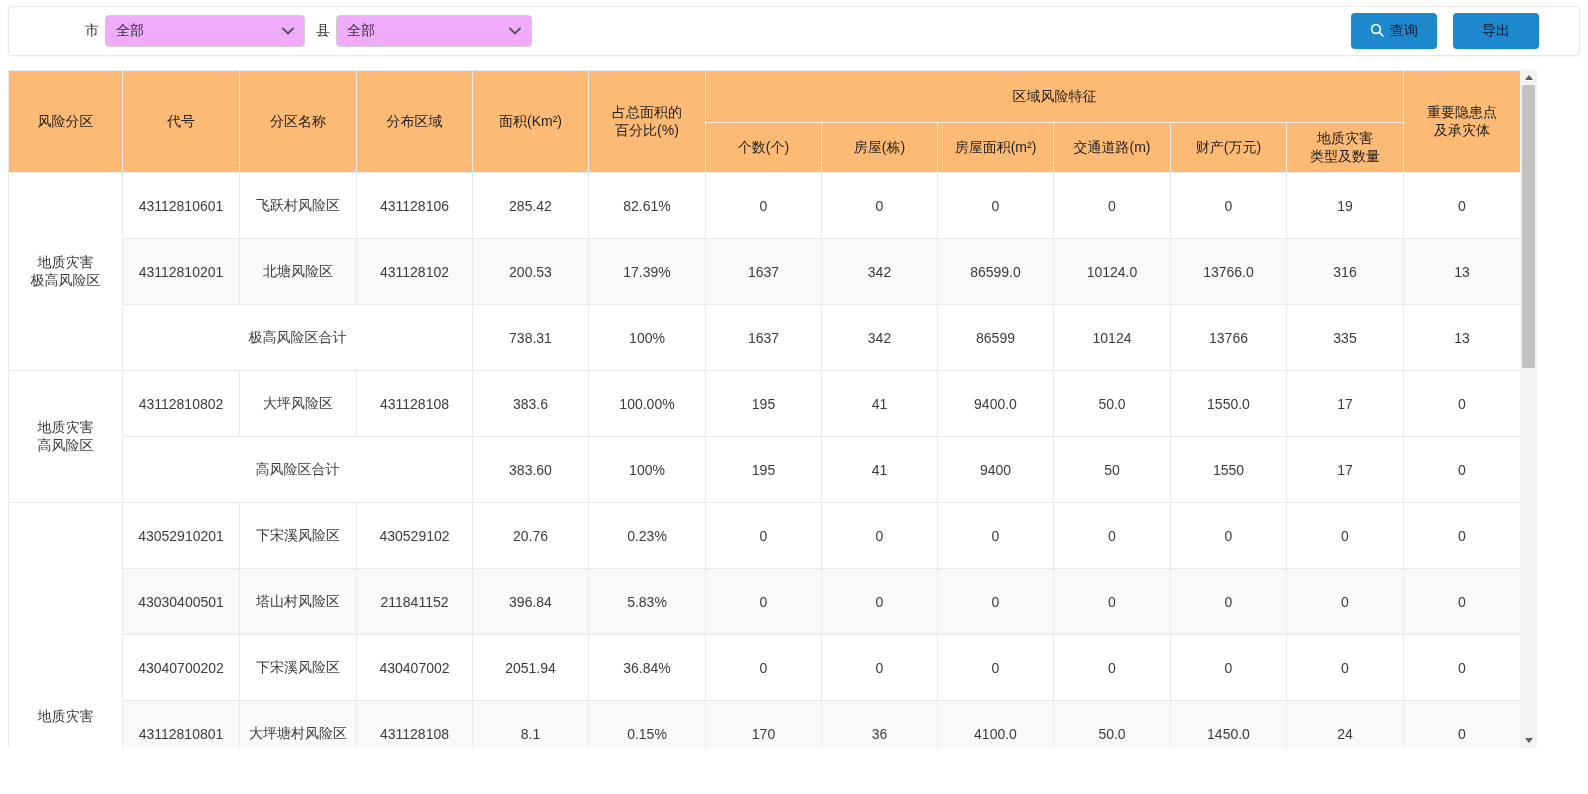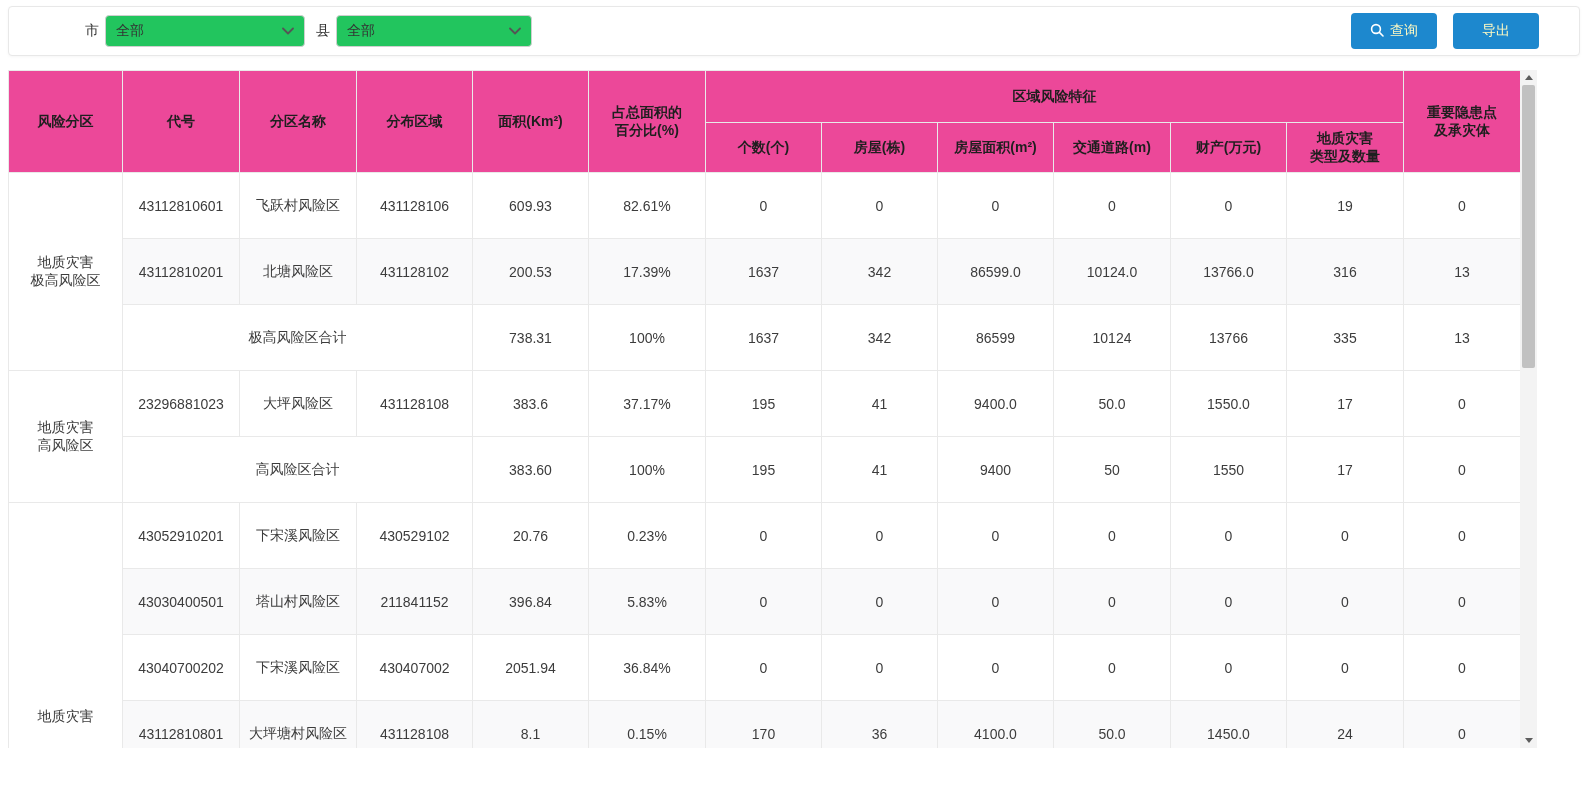--- a/index.html
+++ b/index.html
@@ -12,50 +12,50 @@
     height: 50px; margin: 6px 8px 14px 8px;
     background: #fff; border: 1px solid #e8e8e8; border-radius: 4px;
     box-shadow: 0 1px 3px rgba(0,0,0,.04);
     padding: 0 40px 0 76px;
   }
   .field { display: flex; align-items: center; }
   .field + .field { margin-left: 11px; }
   .field > label { color: #333; margin-right: 6px; white-space: nowrap; }
   .select {
     height: 20px; border: 1px solid #cfcfcf; border-radius: 4px;
-    background: #22c55e; display: flex; align-items: center;
+    background: #f0abfc; display: flex; align-items: center;
     justify-content: space-between; padding: 15px 10px; color: #333;
     cursor: pointer;
   }
   .select.city { width: 200px; }
   .select.county { width: 196px; }
   .chev svg { display: block; }
   .spacer { flex: 1; }
   .btn {
     height: 36px; min-width: 86px; padding: 0 16px;
-    background: var(--primary, #1d88ce); color: #fef9c3;
+    background: var(--primary, #1d88ce); color: #0f172a;
     border: none; border-radius: 4px; font-size: 14px;
     font-family: "Liberation Sans", sans-serif;
     display: inline-flex; align-items: center; justify-content: center; gap: 6px;
     cursor: pointer;
   }
   .btn + .btn { margin-left: 16px; }
 
   
   .table-viewport {
     position: relative; margin-left: 8px;
     width: 1529px; height: 678px; overflow: hidden;
   }
   table { border-collapse: collapse; table-layout: fixed; width: 1512px; }
   th, td {
     border: 1px solid #e9e9e9; text-align: center; vertical-align: middle;
     white-space: pre-line; padding: 4px; font-size: 14px;
     overflow: hidden; background-clip: padding-box;
   }
-  thead th { font-weight: bold; color: #1f1f1f; background: #ec4899; }
+  thead th { font-weight: normal; color: #1f1f1f; background: #fdba74; }
   thead tr.h1 th { height: 52px; }
   thead tr.h2 th { height: 50px; }
   tbody tr { height: 66px; }
   tbody td { color: #3c3c3c; background: #fff; }
   tbody tr.striped td { background: #f9f9fa; }
   td.group-cell { background: #fff; color: #3c3c3c; }
   td.v-bottom { vertical-align: bottom; padding-bottom: 40px; }
 
   
   .scrollbar {
@@ -154,21 +154,21 @@
 类型及数量</th>
       </tr>
     </thead>
     <tbody>
         <tr>
           <td rowspan="3" class="group-cell">地质灾害
 极高风险区</td>
           <td>43112810601</td>
           <td>飞跃村风险区</td>
           <td>431128106</td>
-          <td>609.93</td>
+          <td>285.42</td>
           <td>82.61%</td>
           <td>0</td>
           <td>0</td>
           <td>0</td>
           <td>0</td>
           <td>0</td>
           <td>19</td>
           <td>0</td>
         </tr>
         <tr class="striped">
@@ -193,25 +193,25 @@
           <td>342</td>
           <td>86599</td>
           <td>10124</td>
           <td>13766</td>
           <td>335</td>
           <td>13</td>
         </tr>
         <tr>
           <td rowspan="2" class="group-cell">地质灾害
 高风险区</td>
-          <td>23296881023</td>
+          <td>43112810802</td>
           <td>大坪风险区</td>
           <td>431128108</td>
           <td>383.6</td>
-          <td>37.17%</td>
+          <td>100.00%</td>
           <td>195</td>
           <td>41</td>
           <td>9400.0</td>
           <td>50.0</td>
           <td>1550.0</td>
           <td>17</td>
           <td>0</td>
         </tr>
         <tr>
           <td colspan="3">高风险区合计</td>

